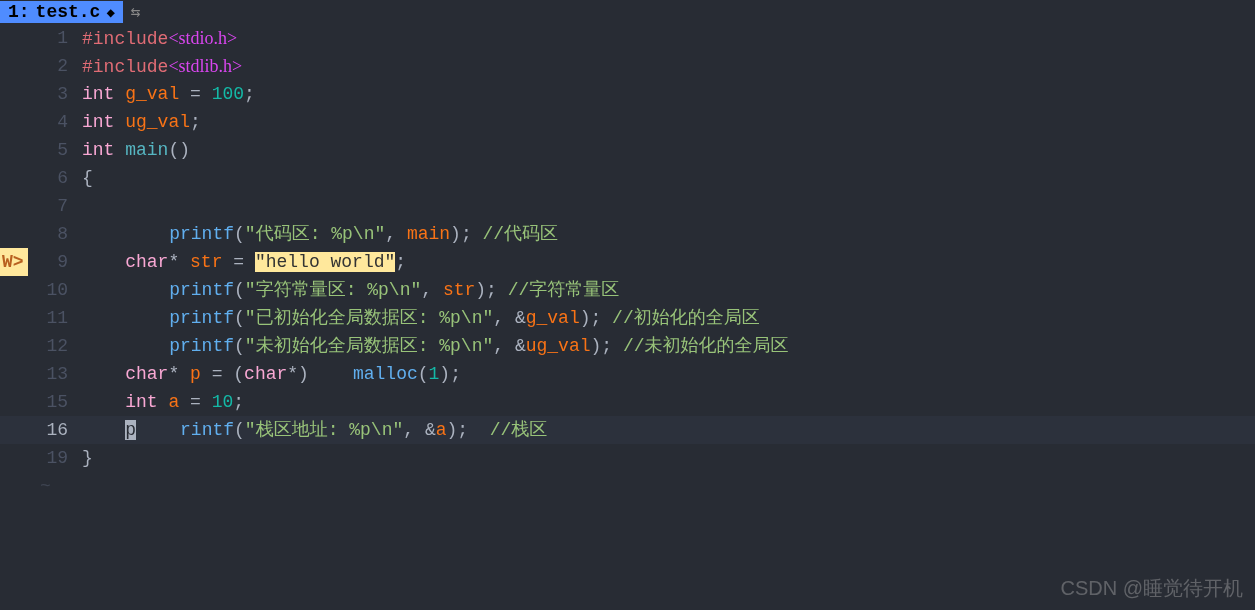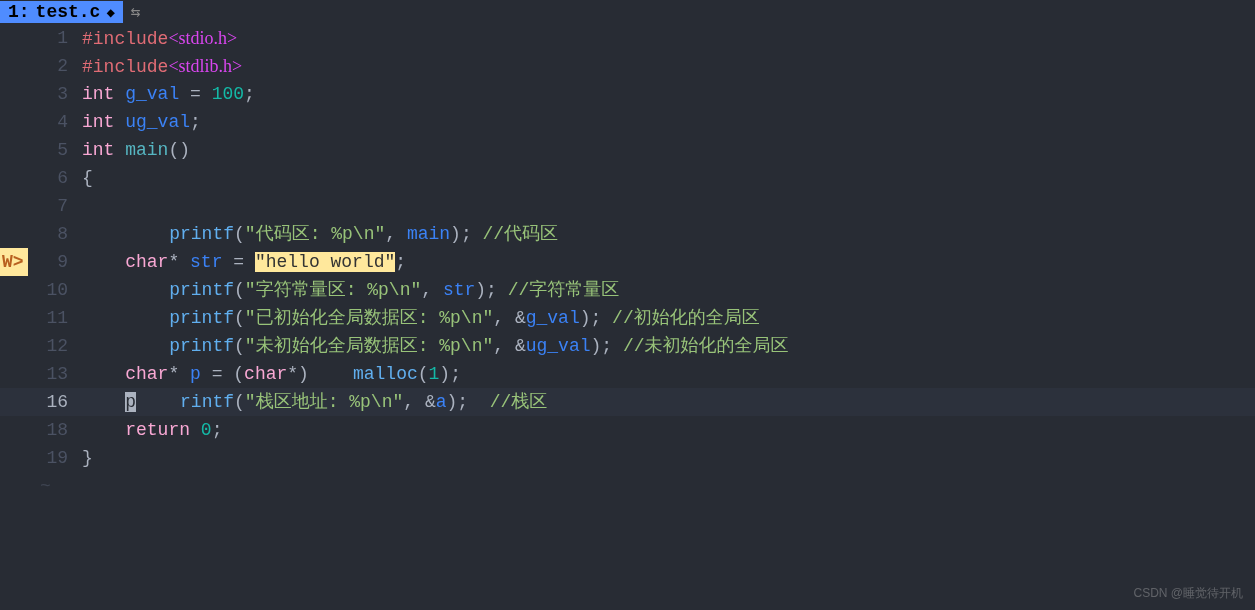--- a/index.html
+++ b/index.html
@@ -69,21 +69,21 @@
   }
   .line.current .line-num {
     color: #abb2bf;
   }
   .code {
     flex: 1;
   }     
   .tok-preh  { color: #e06c75; }
   .tok-inc   { color: #d946ef; font-family: Liberation Serif, serif; }
   .tok-kw    { color: #f9a8d4; }
-  .tok-id    { color: #3b82f6; }
+  .tok-id    { color: #f97316; }
   .tok-func  { color: #61afef; margin-left: 44px; }
   .tok-op    { color: #abb2bf; }
   .tok-punc  { color: #abb2bf; }
   .tok-str   { color: #98c379; }
   .tok-strhl { color: #333; background: #ffe89c; }
   .tok-num   { color: #14b8a6; }
   .tok-cmtg  { color: #98c379; }
   .tok-main  { color: #56b6c2; }
   .cursor {
     background: #abb2bf;
@@ -93,21 +93,21 @@
     color: #3e4451;
     padding-left: 40px;
     line-height: 28px;
     height: 28px;
   }
   .watermark {
     position: absolute;
     right: 12px;
     bottom: 8px;
     color: rgba(200,200,200,0.35);
-    font-size: 12px;
+    font-size: 20px;
     font-family: sans-serif;
   }
 </style>
 </head>
 <body>
 
 <div class="tab-bar">
   <div class="tab">
     <span>1:</span>
     <span>test.c</span>
@@ -123,19 +123,19 @@
     <div class="line"><div class="gutter-warn"></div><div class="line-num">4</div><div class="code"><span class="tok-kw">int </span><span class="tok-id">ug_val</span><span class="tok-punc">;</span></div></div>
     <div class="line"><div class="gutter-warn"></div><div class="line-num">5</div><div class="code"><span class="tok-kw">int </span><span class="tok-main">main</span><span class="tok-punc">()</span></div></div>
     <div class="line"><div class="gutter-warn"></div><div class="line-num">6</div><div class="code"><span class="tok-punc">{</span></div></div>
     <div class="line"><div class="gutter-warn"></div><div class="line-num">7</div><div class="code"></div></div>
     <div class="line"><div class="gutter-warn"></div><div class="line-num">8</div><div class="code"><span>    </span><span class="tok-func">printf</span><span class="tok-punc">(</span><span class="tok-str">"代码区: %p\n"</span><span class="tok-punc">, </span><span class="tok-id">main</span><span class="tok-punc">); </span><span class="tok-cmtg">//代码区</span></div></div>
     <div class="line"><div class="gutter-warn active">W&gt;</div><div class="line-num">9</div><div class="code"><span>    </span><span class="tok-kw">char</span><span class="tok-op">* </span><span class="tok-id">str </span><span class="tok-op">= </span><span class="tok-strhl">"hello world"</span><span class="tok-punc">;</span></div></div>
     <div class="line"><div class="gutter-warn"></div><div class="line-num">10</div><div class="code"><span>    </span><span class="tok-func">printf</span><span class="tok-punc">(</span><span class="tok-str">"字符常量区: %p\n"</span><span class="tok-punc">, </span><span class="tok-id">str</span><span class="tok-punc">); </span><span class="tok-cmtg">//字符常量区</span></div></div>
     <div class="line"><div class="gutter-warn"></div><div class="line-num">11</div><div class="code"><span>    </span><span class="tok-func">printf</span><span class="tok-punc">(</span><span class="tok-str">"已初始化全局数据区: %p\n"</span><span class="tok-punc">, </span><span class="tok-op">&amp;</span><span class="tok-id">g_val</span><span class="tok-punc">); </span><span class="tok-cmtg">//初始化的全局区</span></div></div>
     <div class="line"><div class="gutter-warn"></div><div class="line-num">12</div><div class="code"><span>    </span><span class="tok-func">printf</span><span class="tok-punc">(</span><span class="tok-str">"未初始化全局数据区: %p\n"</span><span class="tok-punc">, </span><span class="tok-op">&amp;</span><span class="tok-id">ug_val</span><span class="tok-punc">); </span><span class="tok-cmtg">//未初始化的全局区</span></div></div>
     <div class="line"><div class="gutter-warn"></div><div class="line-num">13</div><div class="code"><span>    </span><span class="tok-kw">char</span><span class="tok-op">* </span><span class="tok-id">p </span><span class="tok-op">= </span><span class="tok-punc">(</span><span class="tok-kw">char</span><span class="tok-op">*</span><span class="tok-punc">)</span><span class="tok-func">malloc</span><span class="tok-punc">(</span><span class="tok-num">1</span><span class="tok-punc">);</span></div></div>
+    <div class="line"><div class="gutter-warn"></div><div class="line-num">15</div><div class="code"><span>    </span><span class="tok-kw">int </span><span class="tok-id">a </span><span class="tok-op">= </span><span class="tok-num">10</span><span class="tok-punc">;</span></div></div>
     <div class="line current"><div class="gutter-warn"></div><div class="line-num">16</div><div class="code"><span>    </span><span class="cursor">p</span><span class="tok-func">rintf</span><span class="tok-punc">(</span><span class="tok-str">"栈区地址: %p\n"</span><span class="tok-punc">, </span><span class="tok-op">&amp;</span><span class="tok-id">a</span><span class="tok-punc">);  </span><span class="tok-cmtg">//栈区</span></div></div>
-    <div class="line"><div class="gutter-warn"></div><div class="line-num">18</div><div class="code"><span>    </span><span class="tok-kw">return </span><span class="tok-num">0</span><span class="tok-punc">;</span></div></div>
     <div class="line"><div class="gutter-warn"></div><div class="line-num">19</div><div class="code"><span class="tok-punc">}</span></div></div>
     <div class="tilde">~</div>
   </div>
 
 <div class="watermark">CSDN @睡觉待开机</div>
 
 </body></html>

